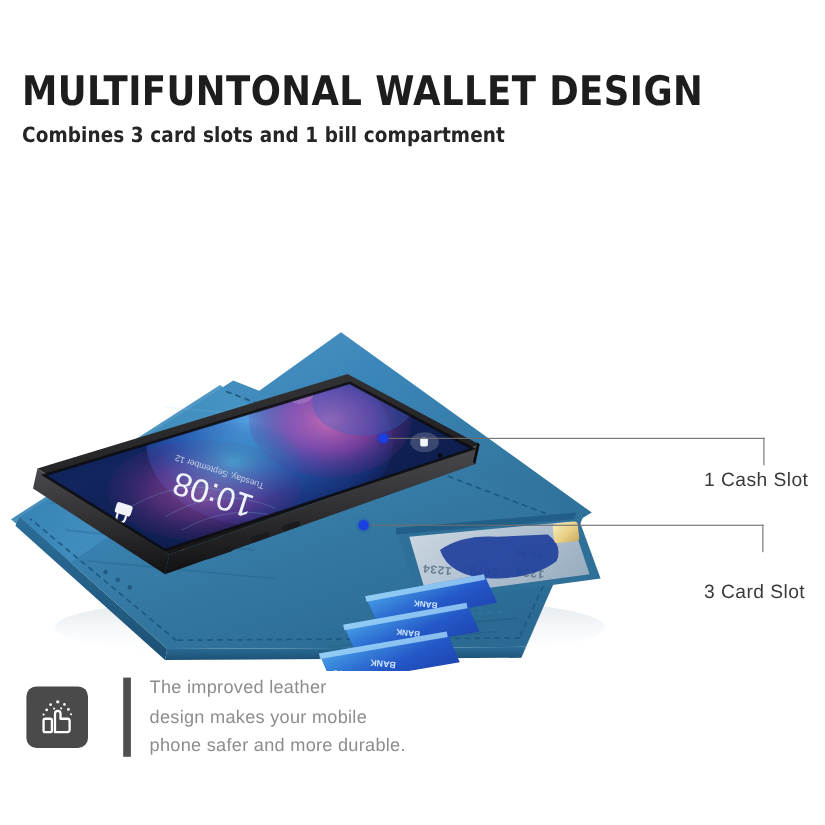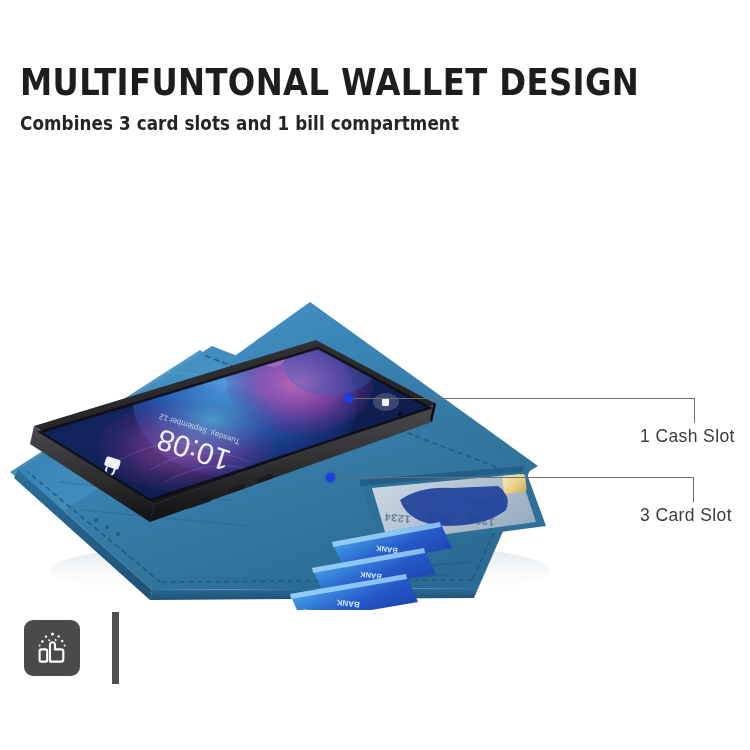--- a/index.html
+++ b/index.html
@@ -66,21 +66,21 @@
   
   .callout-label {
     position: absolute;
     font-size: 17.5px;
     color: #3a3a3a;
     letter-spacing: 0.4px;
     white-space: nowrap;
     font-family: "Liberation Sans", sans-serif;
   }
   #callout-cash-label { left: 640px; top: 426px; text-align: center; }
-  #callout-card-label { left: 640px; top: 505px; }
+  #callout-card-label { left: 640px; top: 528px; }
 
   .leader {
     position: absolute;
     background: #6e6e6e;
   }
   .leader-h { height: 1px; }
   .leader-v { width: 1px; }
 
   #leader-cash-h  { left: 348px; top: 398px; width: 347px; }
   #leader-cash-v  { left: 694px; top: 398px; height: 25px; }
@@ -406,15 +406,20 @@
 
         <path d="M 17.0 20.4 L 17.0 15.8 a 2.5 2.5 0 0 1 5 0 l 0 4.6
                  l 6.2 0 a 2.1 2.1 0 0 1 2.1 2.1 l 0 8.0
                  a 2.1 2.1 0 0 1 -2.1 2.1 l -11.2 0 l 0 -12.2 Z" fill="none" stroke="#ffffff" stroke-width="2.1" stroke-linejoin="round" stroke-linecap="round"></path>
         <rect x="6.6" y="20.4" width="7.6" height="12.2" rx="1.6" fill="none" stroke="#ffffff" stroke-width="2.1"></rect>
       </svg>
     </div>
 
     <div class="feature-divider"></div>
 
+    <div class="feature-text">
+      <div>The improved leather</div>
+      <div>design makes your mobile</div>
+      <div>phone safer and more durable.</div>
+    </div>
   </div>
 
 </div>
 
 </body></html>

